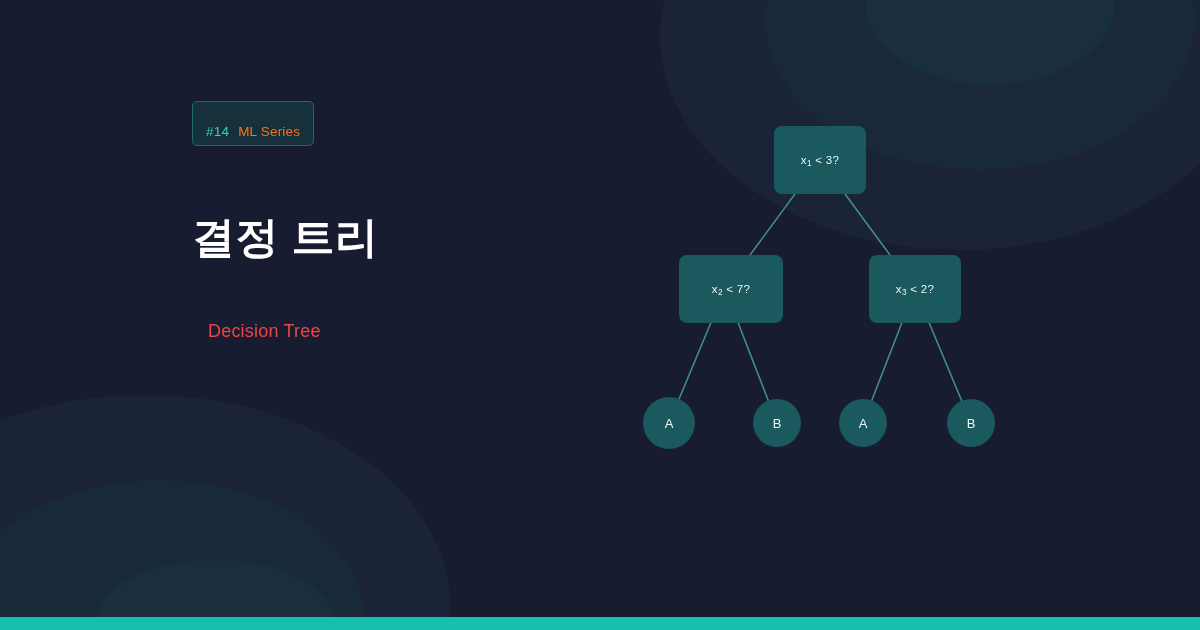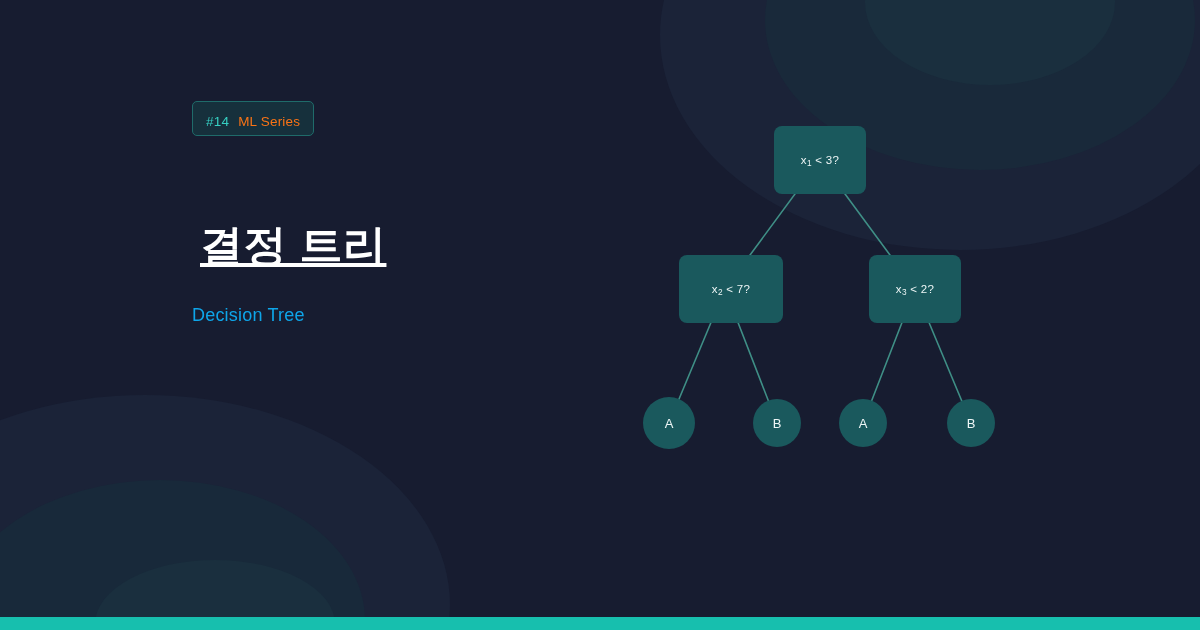--- a/index.html
+++ b/index.html
@@ -72,55 +72,54 @@
     height: 630px;
   }
 
   .badge {
     position: absolute;
     top: 101px;
     left: 0;
     display: inline-flex;
     align-items: center;
     gap: 9px;
-    padding: 13px 13px 6px 13px;
+    padding: 23px 13px 6px 13px;
     border: 1px solid #1f6b6a;
     border-radius: 5px;
     background: #16303c;
     color: #36cfc2;
     font-size: 13.5px;
     letter-spacing: 0.2px;
     line-height: 1;
     white-space: nowrap;
   }
   .badge-num { color: #36cfc2; }
   .badge-label { color: #f97316; }
 
   .title {
     position: absolute;
     top: 213px;
     left: 0;
-    margin: 8px;
+    margin: 0;
     font-size: 43px;
     font-weight: 700;
     color: #ffffff;
     letter-spacing: 0.5px;
     line-height: 1.15;
     white-space: nowrap;
-    text-decoration: underline;
   }
 
   .subtitle {
     position: absolute;
     top: 305px;
     left: 0;
-    margin: 0;
+    margin: 16px;
     font-size: 18px;
     font-weight: 400;
-    color: #0ea5e9;
+    color: #ef4444;
     letter-spacing: 0.2px;
     line-height: 1.2;
     white-space: nowrap;
   }
 
   
   .tree {
     position: absolute;
     left: 604px;
     top: 0;

